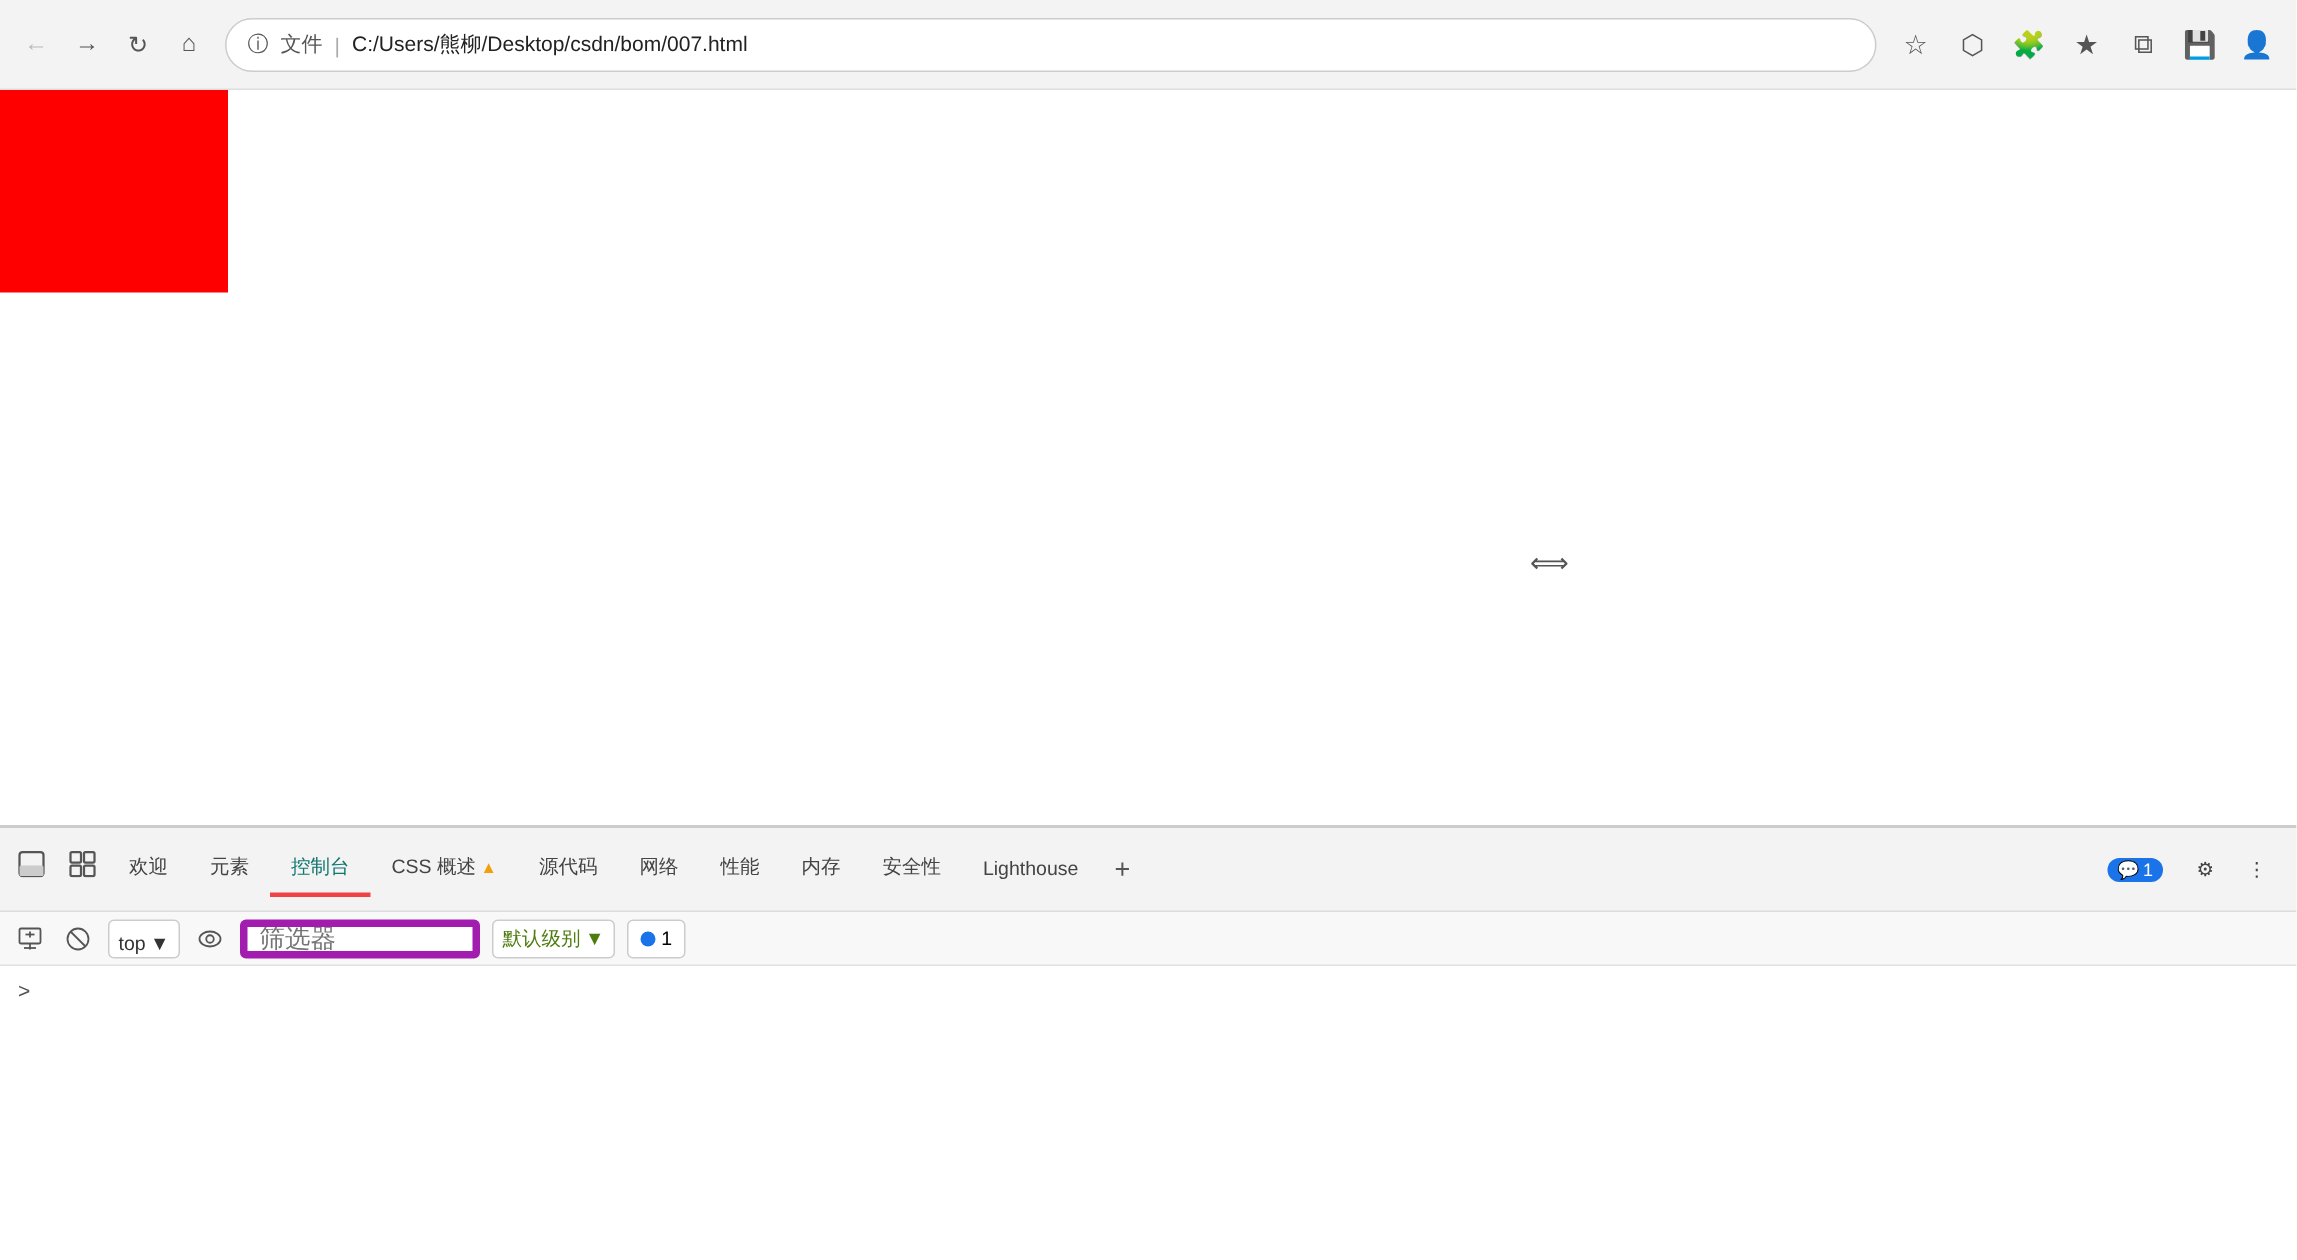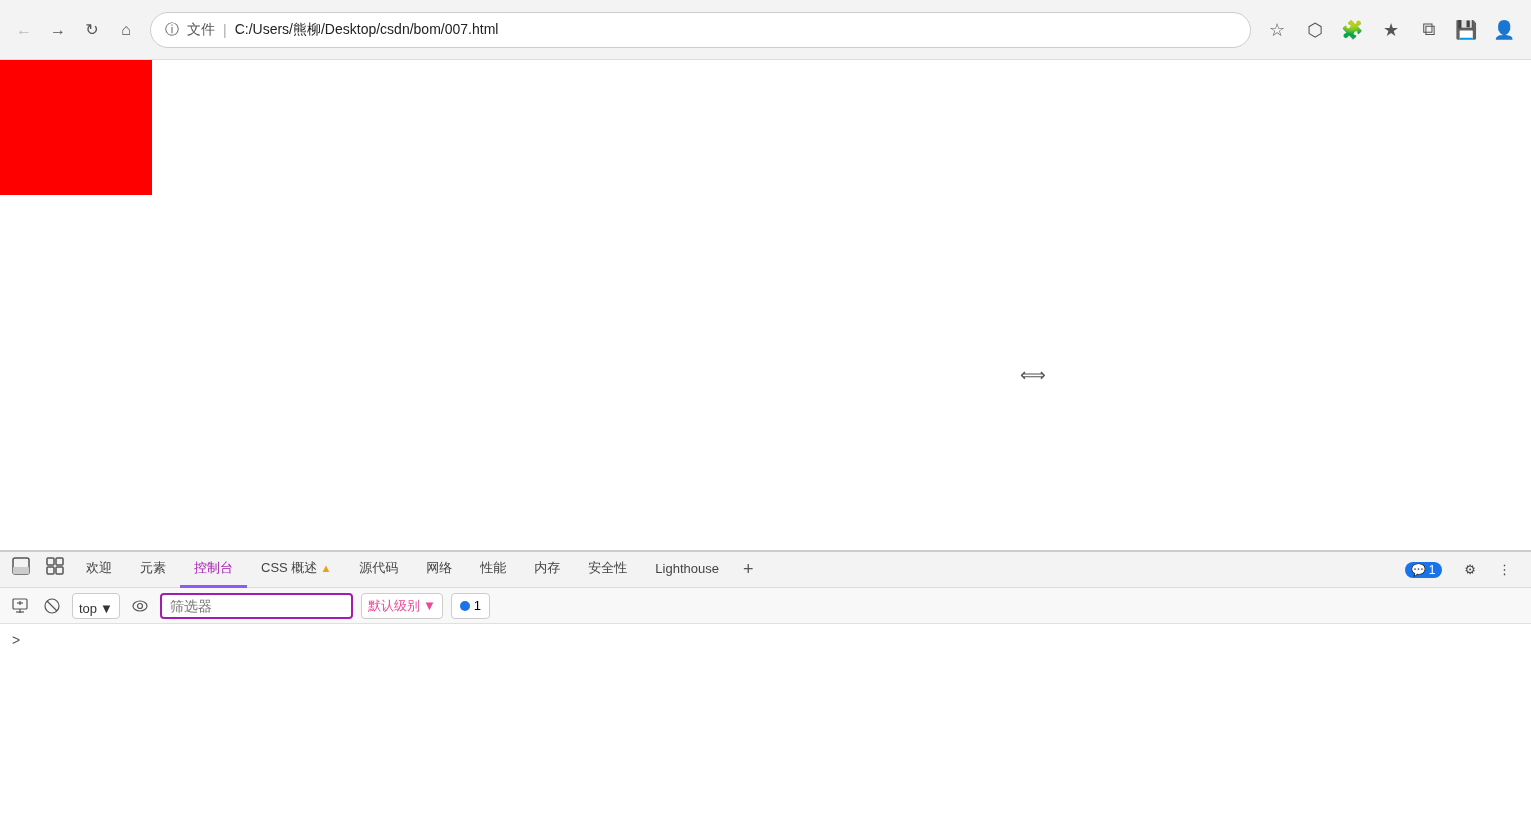--- a/index.html
+++ b/index.html
@@ -108,35 +108,35 @@
       border-top: 2px solid #ccc;
       height: 290px;
       display: flex;
       flex-direction: column;
     }
     .devtools-tabs {
       display: flex;
       align-items: center;
       background: #f3f3f3;
       border-bottom: 1px solid #ddd;
-      height: 36px;
+      height: 56px;
       padding: 0 4px;
       text-align: center;
     }
     .devtools-tab {
       padding: 8px 14px;
       font-size: 13px;
       color: #444;
       cursor: pointer;
       border-bottom: 3px solid transparent;
       white-space: nowrap;
     }
     .devtools-tab.active {
-      color: #a21caf;
-      border-bottom: 3px solid #8b5cf6;
+      color: #0f766e;
+      border-bottom: 3px solid #ef4444;
       font-weight: 500;
     }
     .devtools-tab.warn::after {
       content: ' ▲';
       color: #f59e0b;
       font-size: 11px;
     }
     .devtools-tab-add {
       padding: 4px 10px;
       font-size: 18px;
@@ -197,38 +197,38 @@
       border-radius: 4px;
       padding: 2px 6px;
       font-size: 13px;
       color: #333;
       cursor: pointer;
       background: #fff;
       height: 26px;
     }
     .filter-input {
       height: 26px;
-      border: 2px solid #a21caf;
+      border: 5px solid #a21caf;
       border-radius: 4px;
       padding: 2px 8px;
-      font-size: 14px;
-      color: #555;
-      background: #fff;
-      width: 193px;
+      font-size: 17px;
+      color: #555;
+      background: #fff;
+      width: 160px;
       outline: none;
     }
     .default-level {
       display: flex;
       align-items: center;
       gap: 3px;
       border: 1px solid #ccc;
       border-radius: 4px;
       padding: 2px 6px;
       font-size: 13px;
-      color: #ec4899;
+      color: #4d7c0f;
       cursor: pointer;
       background: #fff;
       height: 26px;
     }
     .msg-badge {
       display: flex;
       align-items: center;
       gap: 4px;
       background: #fff;
       border: 1px solid #ccc;

